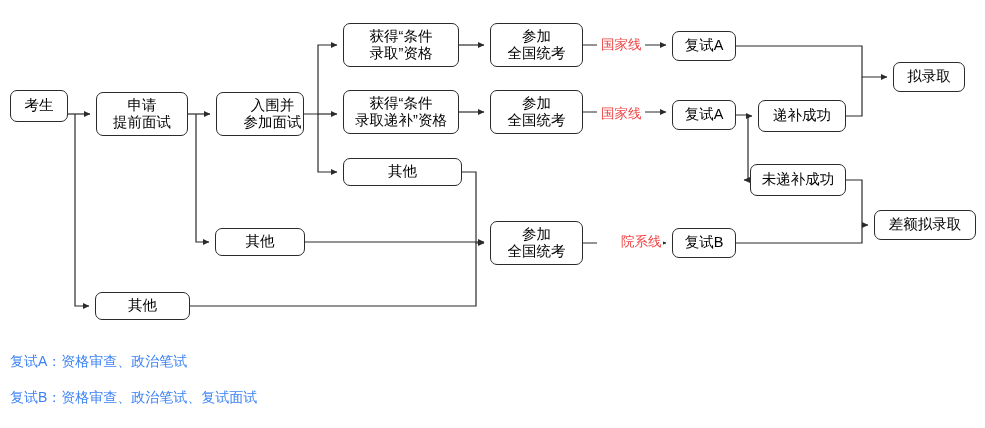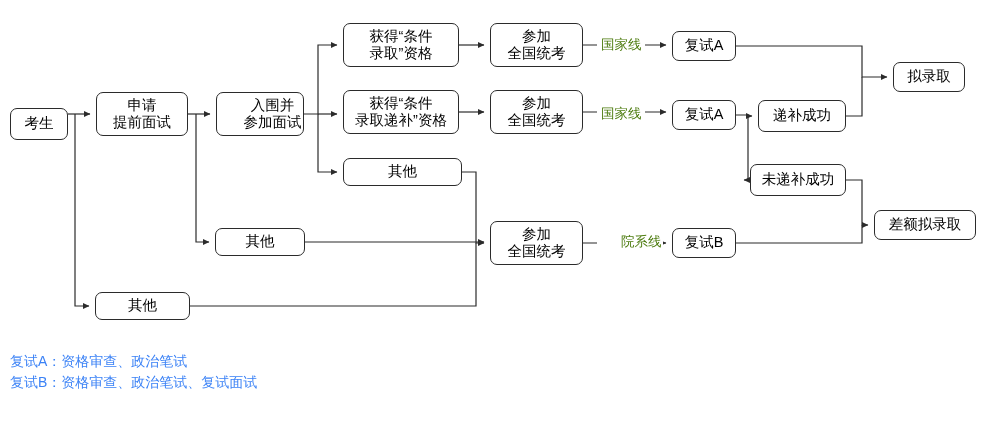--- a/index.html
+++ b/index.html
@@ -40,21 +40,21 @@
     text-align: center;
     line-height: 1.18;
     font-size: 14.5px;
     color: #000000;
     white-space: pre-line;
     z-index: 2;
   }
   .edge-label {
     position: absolute;
     font-size: 13.5px;
-    color: #4d7c0f;
+    color: #ef4444;
     background: #ffffff;
     line-height: 1;
     white-space: nowrap;
     z-index: 3;
     padding: 0 1px;
   }
   .legend-line {
     position: absolute;
     font-size: 14px;
     color: #3b82f6;
@@ -92,21 +92,21 @@
         <path d="M 736 46 L 862 46 L 862 77 L 887 77" stroke="#2b2b2b" marker-end="url(#arrowhead)"></path>
         <path d="M 736 115 L 748 115 L 748 116 L 752 116" stroke="#2b2b2b" marker-end="url(#arrowhead)"></path>
         <path d="M 748 115 L 748 180 L 744 180" stroke="#2b2b2b" marker-end="url(#arrowhead)"></path>
         <path d="M 846 116 L 862 116 L 862 77" stroke="#2b2b2b"></path>
         <path d="M 846 180 L 862 180 L 862 225 L 868 225" stroke="#2b2b2b" marker-end="url(#arrowhead)"></path>
         <path d="M 736 243 L 862 243 L 862 225" stroke="#2b2b2b"></path>
       </g>
   </svg>
 
   <div id="node-layer">
-      <div class="node" style="left: 10px; top: 108px; width: 58px; height: 32px; border-color: rgb(43, 43, 43);">考生</div>
+      <div class="node" style="left: 10px; top: 90px; width: 58px; height: 32px; border-color: rgb(43, 43, 43);">考生</div>
       <div class="node" style="left: 96px; top: 92px; width: 92px; height: 44px; border-color: rgb(43, 43, 43);">申请
 提前面试</div>
       <div class="node" style="left: 216px; top: 92px; width: 88px; height: 44px; border-color: rgb(43, 43, 43); padding-left: 25px;">入围并
 参加面试</div>
       <div class="node" style="left: 343px; top: 23px; width: 116px; height: 44px; border-color: rgb(43, 43, 43);">获得“条件
 录取”资格</div>
       <div class="node" style="left: 343px; top: 90px; width: 116px; height: 44px; border-color: rgb(43, 43, 43);">获得“条件
 录取递补”资格</div>
       <div class="node" style="left: 343px; top: 158px; width: 119px; height: 28px; border-color: rgb(43, 43, 43);">其他</div>
       <div class="node" style="left: 215px; top: 228px; width: 90px; height: 28px; border-color: rgb(43, 43, 43);">其他</div>
@@ -125,16 +125,16 @@
       <div class="node" style="left: 893px; top: 62px; width: 72px; height: 30px; border-color: rgb(43, 43, 43);">拟录取</div>
       <div class="node" style="left: 874px; top: 210px; width: 102px; height: 30px; border-color: rgb(43, 43, 43);">差额拟录取</div>
     </div>
   <div id="label-layer">
       <div class="edge-label" style="left: 600px; top: 38px;">国家线</div>
       <div class="edge-label" style="left: 600px; top: 107px;">国家线</div>
       <div class="edge-label" style="left: 620px; top: 235px;">院系线</div>
     </div>
   <div id="legend-layer">
       <div class="legend-line" style="left: 10px; top: 353px;">复试A：资格审查、政治笔试</div>
-      <div class="legend-line" style="left: 10px; top: 374px; text-align: center;">复试B：资格审查、政治笔试、复试面试</div>
+      <div class="legend-line" style="left: 10px; top: 389px; text-align: center;">复试B：资格审查、政治笔试、复试面试</div>
     </div>
 
 </div>
 
 </body></html>

